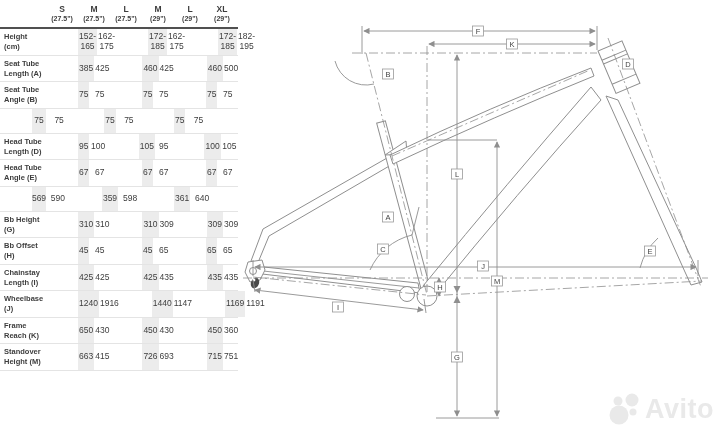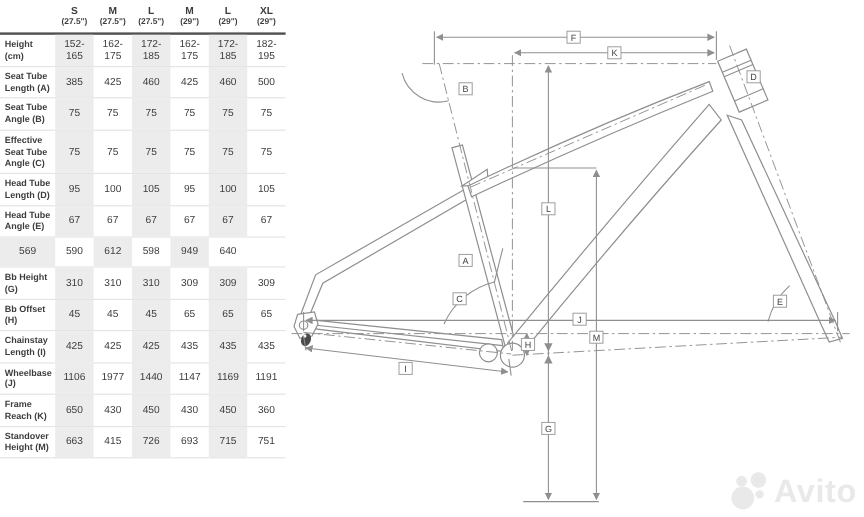--- a/index.html
+++ b/index.html
@@ -12,21 +12,21 @@
          border-bottom:2px solid #505050;padding:4px 0 4px 0;}
   .th{text-align:center;color:#3d3d3d;font-weight:bold;line-height:1.25;}
   .th .size{font-size:8.5px;}
   .th .wheel{font-size:7px;}
   .tr{display:grid;grid-template-columns:46px repeat(6,1fr);
       border-bottom:1px solid #e4e4e4;min-height:24px;align-items:stretch;}
   .lbl{font-size:7.5px;font-weight:bold;color:#3d3d3d;padding:3px 1px 3px 4px;
        line-height:1.3;display:flex;align-items:center;}
   .td{font-size:8.5px;color:#3d3d3d;display:flex;align-items:center;justify-content:center;
       text-align:center;line-height:1.15;padding:2px 1px;}
-  .td.stripe{background:#ececec;}
+  .td.stripe{background:#ececec;margin-left:32px;}
 
   
   .diagram{position:absolute;left:240px;top:0;width:480px;height:431px;}
   .diagram svg{display:block;}
   .tube{fill:#ffffff;stroke:#8f8f8f;stroke-width:1;}
   .ln{stroke:#8f8f8f;stroke-width:0.9;fill:none;}
   .dd{stroke:#8f8f8f;stroke-width:0.8;fill:none;stroke-dasharray:9 3 2 3;}
   .lblbox{fill:#ffffff;stroke:#999999;stroke-width:0.8;}
   .lbltxt{font-family:"Liberation Sans",sans-serif;font-size:7.5px;fill:#444444;
           text-anchor:middle;}
@@ -94,21 +94,20 @@
         <div class="tr">
           <div class="lbl">Seat Tube Angle (B)</div>
           <div class="td stripe">75</div>
           <div class="td">75</div>
           <div class="td stripe">75</div>
           <div class="td">75</div>
           <div class="td stripe">75</div>
           <div class="td">75</div>
         </div>
         <div class="tr">
-          <div class="lbl">Effective Seat Tube Angle (C)</div>
           <div class="td stripe">75</div>
           <div class="td">75</div>
           <div class="td stripe">75</div>
           <div class="td">75</div>
           <div class="td stripe">75</div>
           <div class="td">75</div>
         </div>
         <div class="tr">
           <div class="lbl">Head Tube Length (D)</div>
           <div class="td stripe">95</div>
@@ -123,23 +122,23 @@
           <div class="td stripe">67</div>
           <div class="td">67</div>
           <div class="td stripe">67</div>
           <div class="td">67</div>
           <div class="td stripe">67</div>
           <div class="td">67</div>
         </div>
         <div class="tr">
           <div class="td stripe">569</div>
           <div class="td">590</div>
-          <div class="td stripe">612</div>
+          <div class="td stripe">359</div>
           <div class="td">598</div>
-          <div class="td stripe">949</div>
+          <div class="td stripe">361</div>
           <div class="td">640</div>
         </div>
         <div class="tr">
           <div class="lbl">Bb Height (G)</div>
           <div class="td stripe">310</div>
           <div class="td">310</div>
           <div class="td stripe">310</div>
           <div class="td">309</div>
           <div class="td stripe">309</div>
           <div class="td">309</div>
@@ -157,22 +156,22 @@
           <div class="lbl">Chainstay Length (I)</div>
           <div class="td stripe">425</div>
           <div class="td">425</div>
           <div class="td stripe">425</div>
           <div class="td">435</div>
           <div class="td stripe">435</div>
           <div class="td">435</div>
         </div>
         <div class="tr">
           <div class="lbl">Wheelbase (J)</div>
-          <div class="td stripe">1106</div>
-          <div class="td">1977</div>
+          <div class="td stripe">1240</div>
+          <div class="td">1916</div>
           <div class="td stripe">1440</div>
           <div class="td">1147</div>
           <div class="td stripe">1169</div>
           <div class="td">1191</div>
         </div>
         <div class="tr">
           <div class="lbl">Frame Reach (K)</div>
           <div class="td stripe">650</div>
           <div class="td">430</div>
           <div class="td stripe">450</div>

